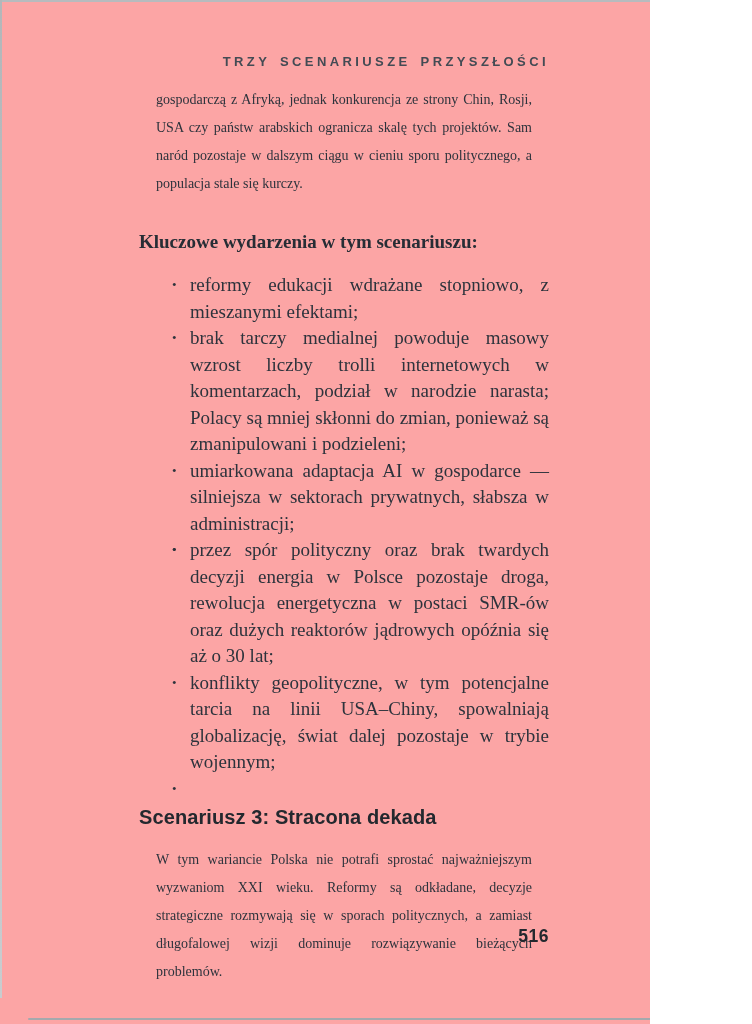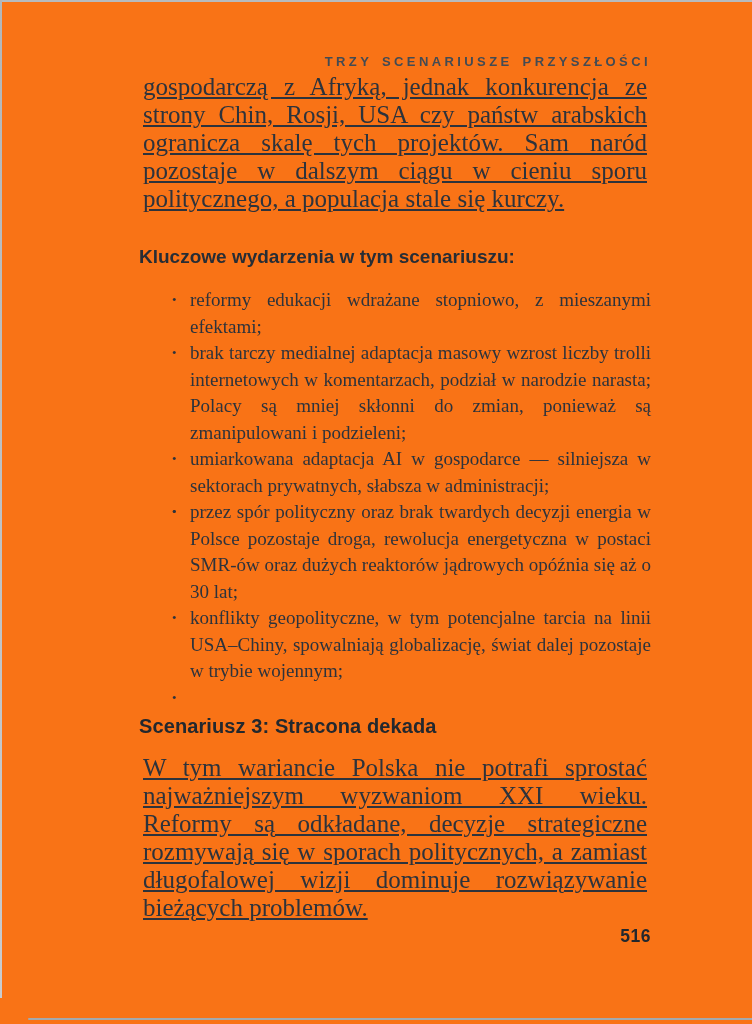--- a/index.html
+++ b/index.html
@@ -2,23 +2,23 @@
 <html lang="pl"><head>
 <meta charset="utf-8">
 <style>
   html, body {
     margin: 0;
     padding: 0;
     background: #ffffff;
   }
   .page {
     position: relative;
-    width: 752px;
+    width: 650px;
     height: 1024px;
-    background: #f97316;
+    background: #fca5a5;
     overflow: hidden;
     font-family: "Liberation Serif", "DejaVu Serif", serif;
     color: #2d333c;
     box-sizing: border-box;
   }
   
   .edge-top {
     position: absolute;
     top: 0; left: 0; right: 0;
     height: 2px;
@@ -50,33 +50,32 @@
     font-family: "Liberation Sans", "DejaVu Sans", sans-serif;
     font-size: 13px;
     font-weight: 700;
     letter-spacing: 3.4px;
     word-spacing: 3px;
     color: #434b54;
     text-transform: uppercase;
   }
 
   p.body-par {
-    margin: 4px;
-    font-size: 25px;
+    margin: 17px;
+    font-size: 14px;
     line-height: 28px;
     text-align: justify;
     hyphens: auto;
-    text-decoration: underline;
     -webkit-hyphens: auto;
   }
   .par-intro { margin-top: 23px; }
 
   h2.list-heading {
     margin: 33px 0 0 0;
-    font-family: Liberation Sans, sans-serif;
+    font-family: Liberation Serif, serif;
     font-size: 19px;
     font-weight: 700;
     color: #272d35;
   }
 
   .bullet-list { margin-top: 19px; }
   .bullet-item {
     position: relative;
     padding-left: 51px;
     font-size: 19px;
@@ -131,21 +130,21 @@
 
     <h2 class="list-heading">Kluczowe wydarzenia w tym scenariuszu:</h2>
 
     <div class="bullet-list">
       <div class="bullet-item">
         <span class="bullet-dot">•</span>
         <span>reformy edukacji wdrażane stopniowo, z mieszanymi efektami;</span>
       </div>
       <div class="bullet-item">
         <span class="bullet-dot">•</span>
-        <span>brak tarczy medialnej adaptacja masowy wzrost liczby trolli internetowych w komentarzach, podział w narodzie narasta; Polacy są mniej skłonni do zmian, ponieważ są zmanipulowani i podzieleni;</span>
+        <span>brak tarczy medialnej powoduje masowy wzrost liczby trolli internetowych w komentarzach, podział w narodzie narasta; Polacy są mniej skłonni do zmian, ponieważ są zmanipulowani i podzieleni;</span>
       </div>
       <div class="bullet-item">
         <span class="bullet-dot">•</span>
         <span>umiarkowana adaptacja AI w gospodarce — silniejsza w sektorach prywatnych, słabsza w administracji;</span>
       </div>
       <div class="bullet-item">
         <span class="bullet-dot">•</span>
       </div>
       <div class="bullet-item">
         <span class="bullet-dot">•</span>

